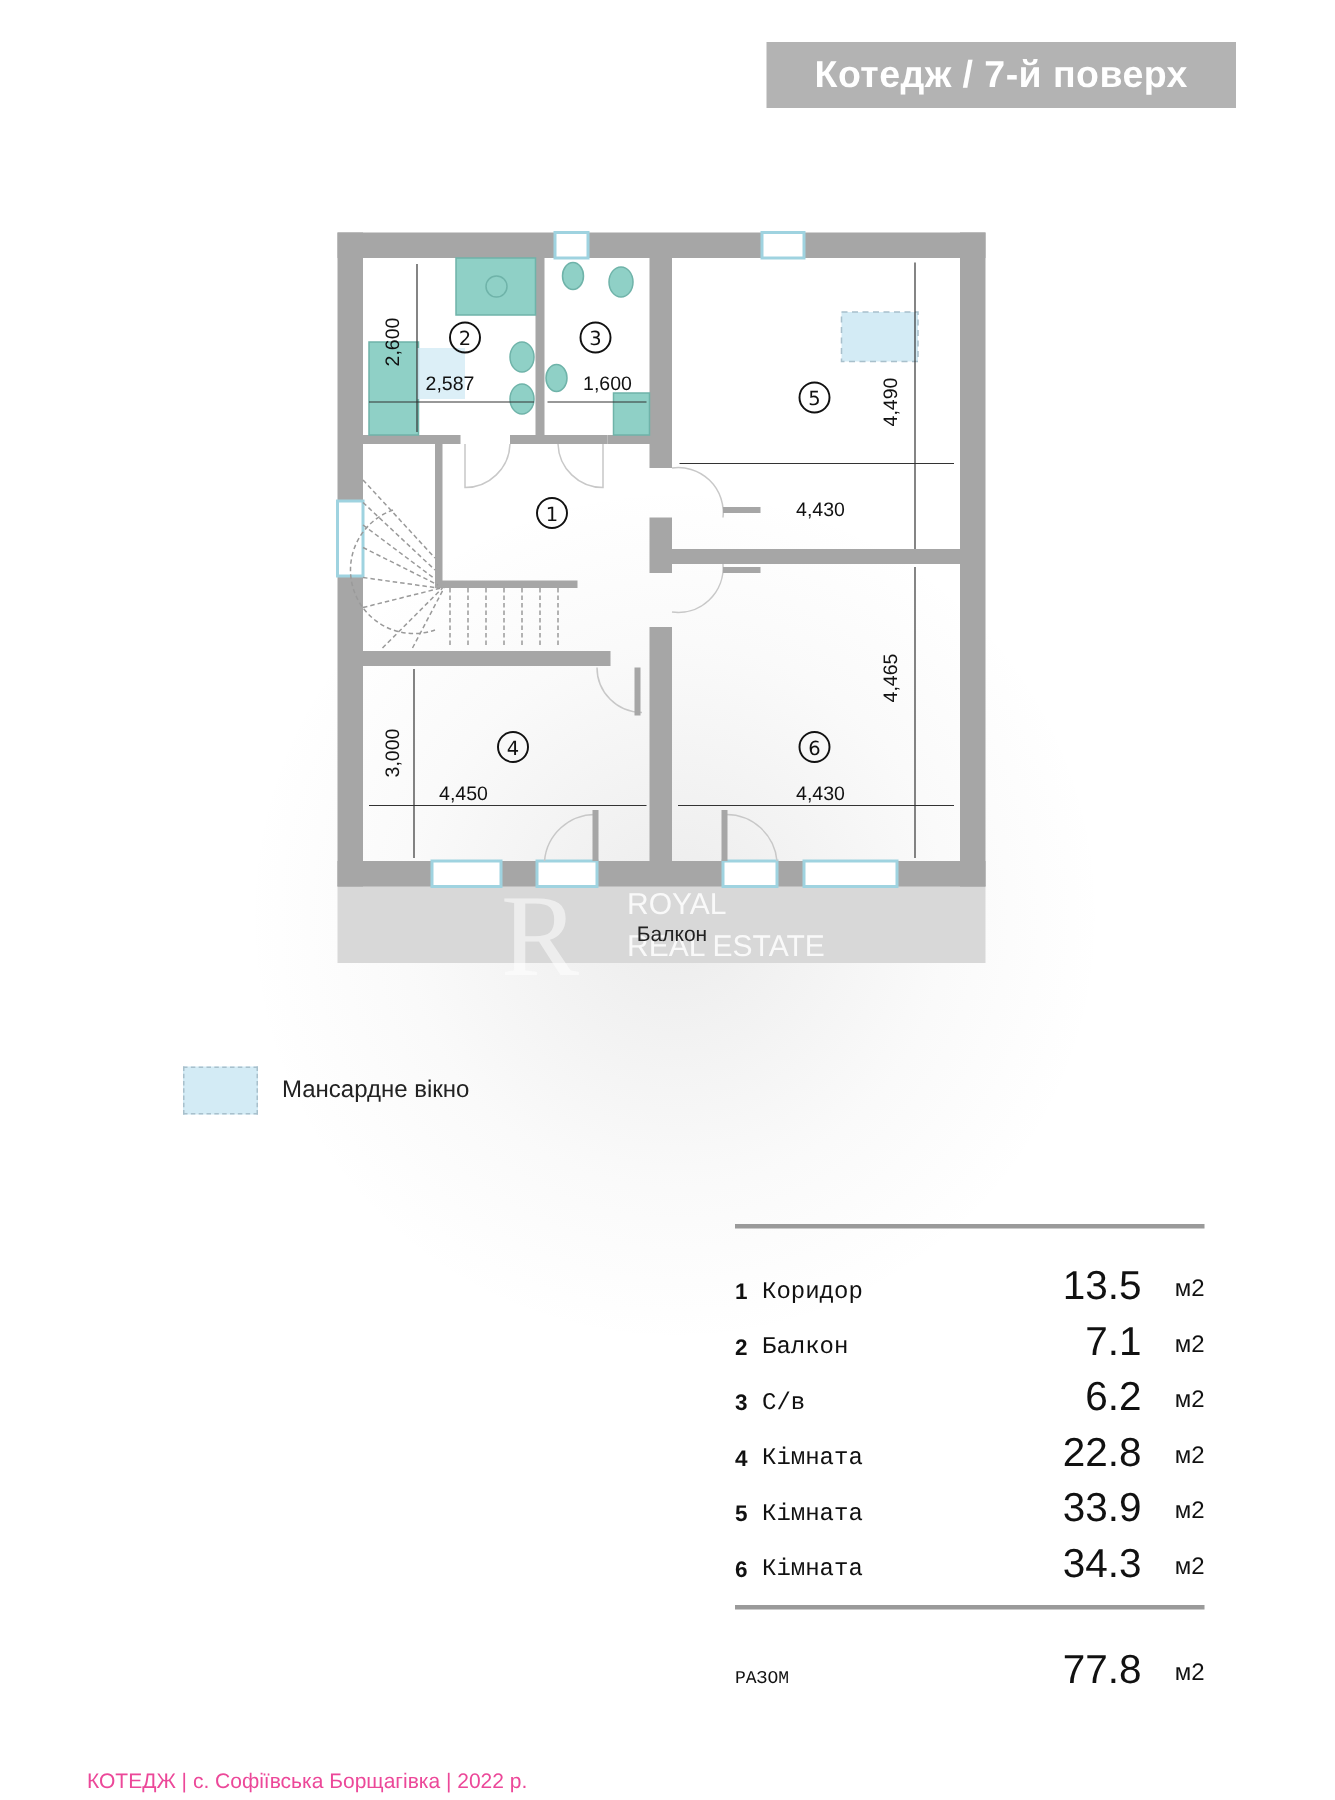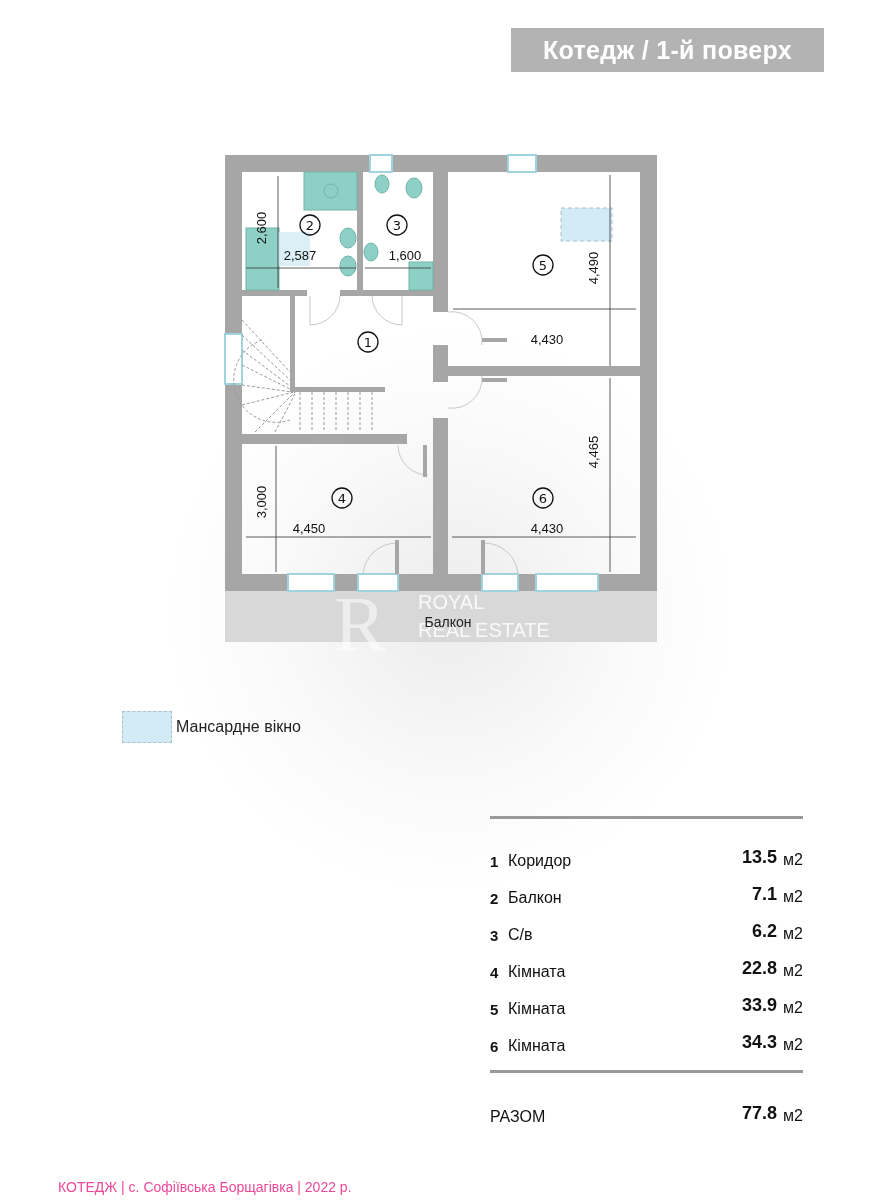--- a/index.html
+++ b/index.html
@@ -5,35 +5,35 @@
   html, body { margin:0; padding:0; }
   body { width:890px; height:1200px; background:#ffffff; position:relative; overflow:hidden;
          font-family:"Liberation Sans", sans-serif; color:#111; }
   .title-bar { position:absolute; left:511px; top:28px; width:313px; height:44px; background:#b3b3b3;
                color:#fff; font-weight:bold; font-size:25px; line-height:44px; text-align:center; letter-spacing:0.3px; }
   .glow { position:absolute; left:170px; top:330px; width:560px; height:560px; border-radius:50%;
           background:radial-gradient(ellipse at center, rgba(220,220,220,0.55) 0%, rgba(240,240,240,0.35) 45%, rgba(255,255,255,0) 72%); }
   svg.plan { position:absolute; left:0; top:0; }
   .legend { position:absolute; left:122px; top:711px; display:flex; align-items:center; }
   .legend-swatch { width:50px; height:32px; background:#d3ebf5; border:1px dashed #a8c0cc; box-sizing:border-box; }
-  .legend-label { margin-left:4px; font-size:16px; color:#222; }
+  .legend-label { margin-left:16px; font-size:16px; color:#222; }
   .summary { position:absolute; left:490px; top:816px; width:313px; }
   .rule { height:3px; background:#9a9a9a; }
   .row { position:absolute; left:0; width:313px; height:30px; display:flex; align-items:flex-end; }
   .row .num { font-weight:bold; font-size:15px; width:18px; }
-  .row .name { font-size:16px; }
-  .row .val { margin-left:auto; font-weight:bold; font-size:18px; line-height:26px; }
-  .row .unit { font-size:16px; margin-left:6px; line-height:20px; }
-  .total .name { font-size:16px; }
+  .row .name { font-size:16px;font-family:Liberation Mono, monospace; }
+  .row .val { margin-left:auto; font-weight:normal; font-size:27px; line-height:26px; }
+  .row .unit { font-size:16px; margin-left:22px; line-height:20px; }
+  .total .name { font-size:12px; }
   .footer { position:absolute; left:58px; top:1179px; font-size:14px; color:#ec4899; }
 </style>
 </head>
 <body>
 
-<div class="title-bar">Котедж / 1-й поверх</div>
+<div class="title-bar">Котедж / 7-й поверх</div>
 
 <div class="glow"></div>
 
 <svg class="plan" width="890" height="700" viewBox="0 0 890 700">
 
   <rect x="225" y="590" width="432" height="52" fill="#d8d8d8"></rect>
 
   <g fill="#a6a6a6">
     <rect x="225" y="155" width="432" height="17"></rect>
     <rect x="225" y="155" width="17" height="436"></rect>

